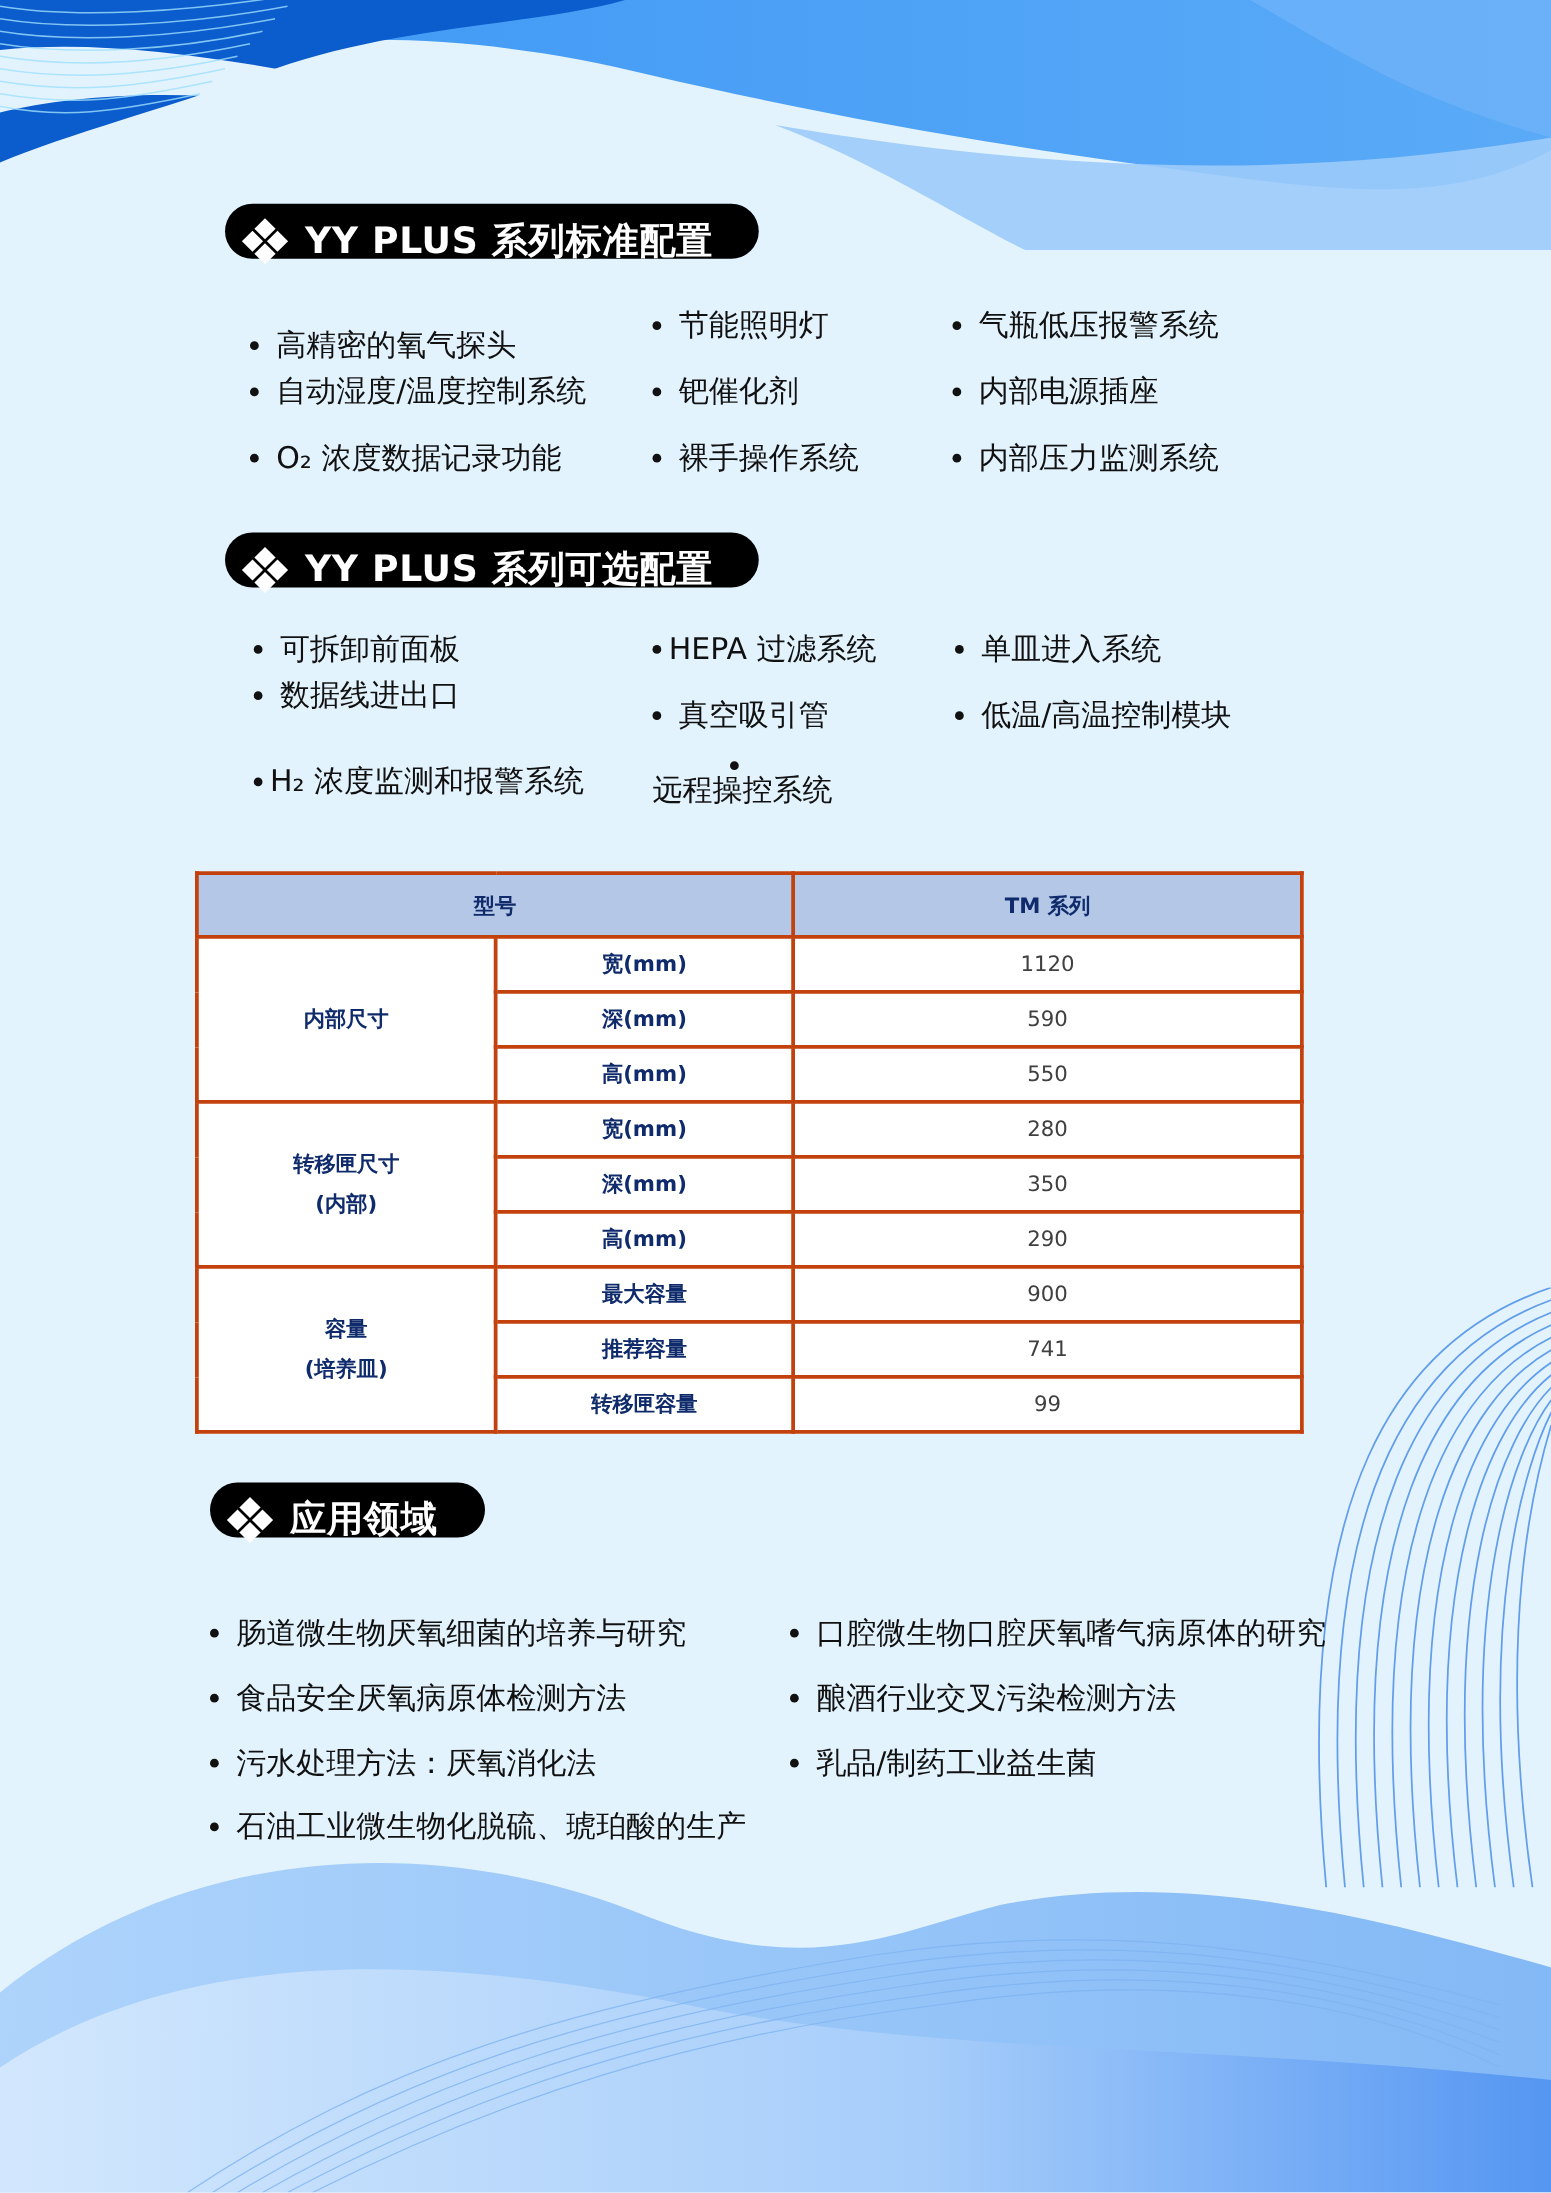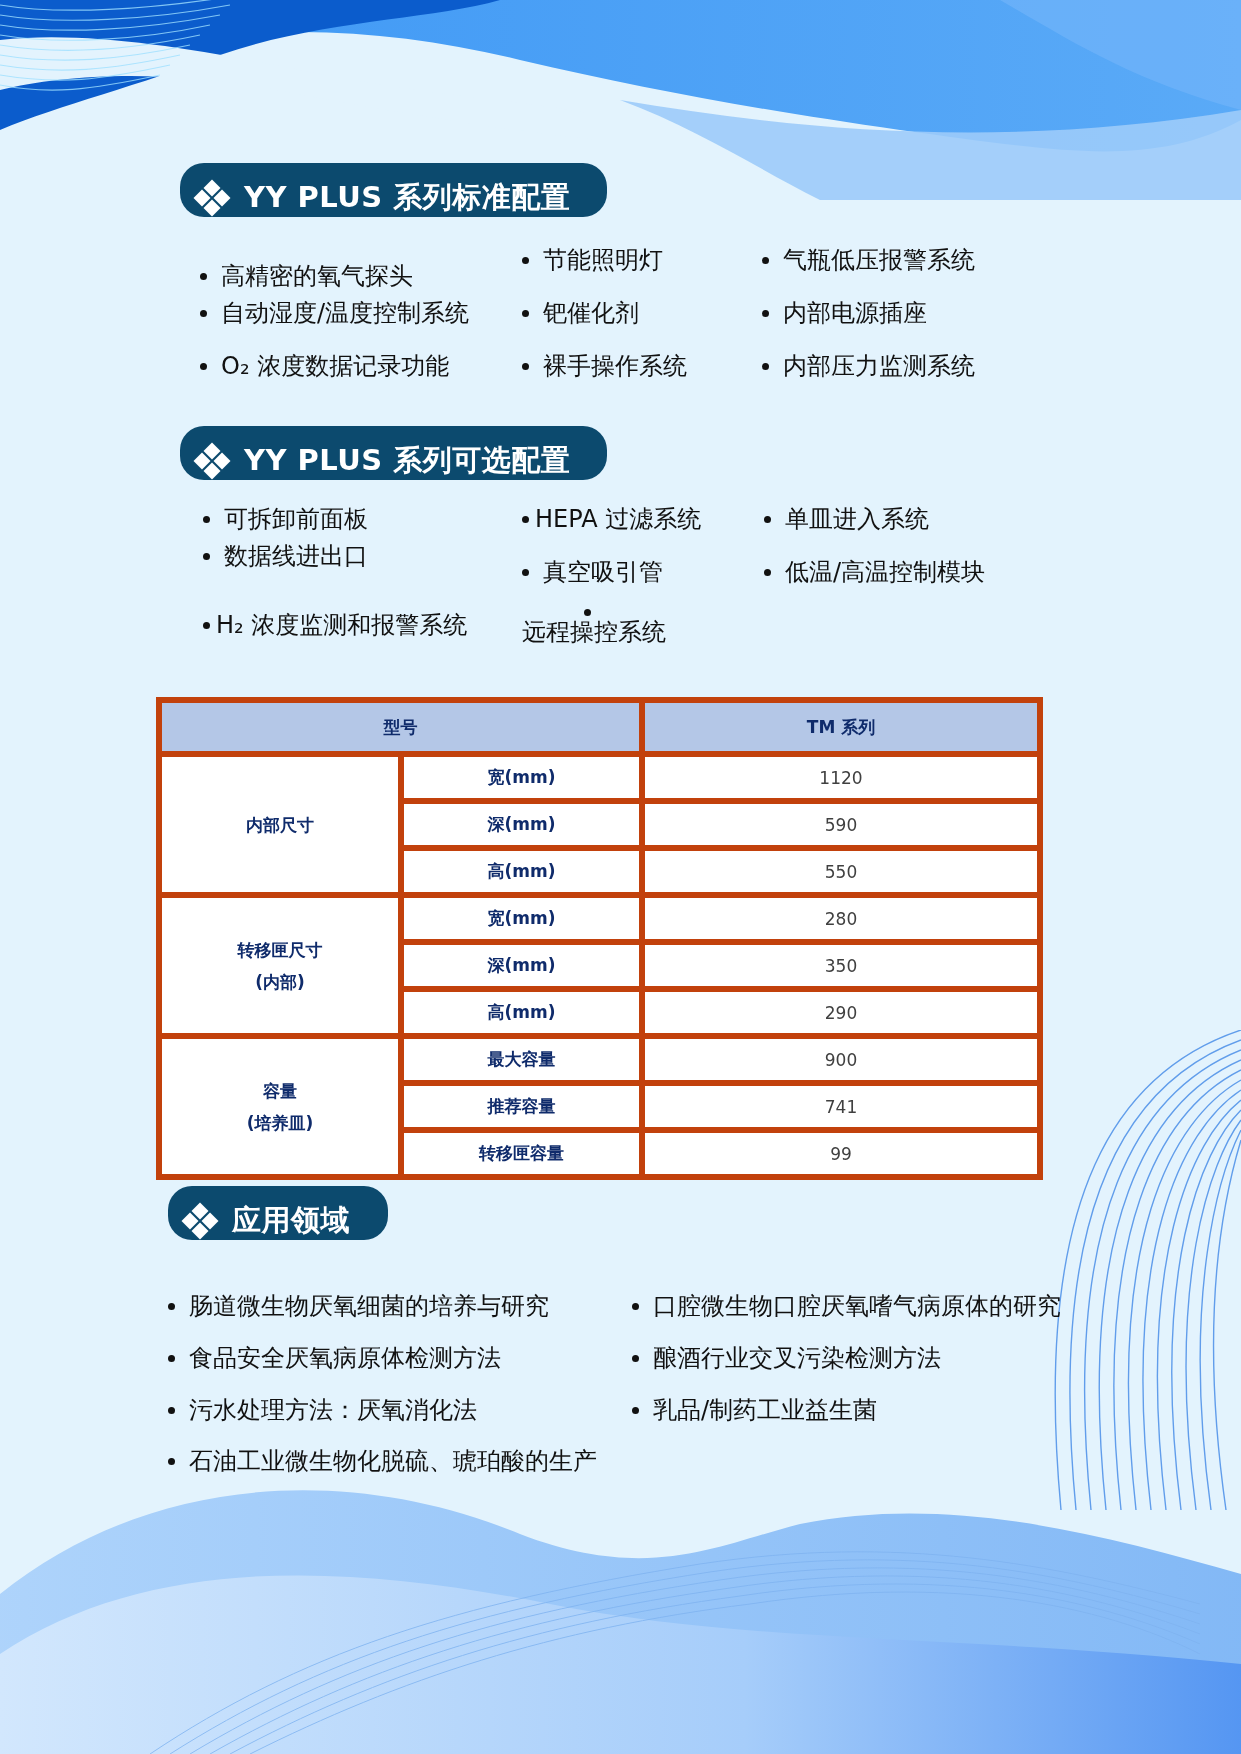--- a/index.html
+++ b/index.html
@@ -8,22 +8,22 @@
     background:#e3f3fd;
     font-family:"DejaVu Sans","Liberation Sans",sans-serif;
     color:#111;
   }
   .deco { position:absolute; left:0; pointer-events:none; }
   .deco-top { top:0; width:1241px; height:200px; }
   .deco-bottom { bottom:0; width:1241px; height:330px; }
   .deco-right { top:1030px; right:0; left:auto; width:240px; height:480px; }
 
   .pill {
-    position:absolute; height:54px; border-radius:24px;
-    background:#0c4a6e; color:#fff;
+    position:absolute; height:44px; border-radius:24px;
+    background:#000000; color:#fff;
     display:flex; align-items:center; padding:16px 22px 0 14px;
     font-weight:bold; font-size:29px; box-sizing:border-box;
     letter-spacing:0.5px;
   }
   .pill .diamond-icon { width:36px; height:36px; margin-right:14px; position:relative; }
   .pill .diamond-icon span {
     position:absolute; width:12px; height:12px; background:#fff; transform:rotate(45deg);
   }
   .pill .diamond-icon span:nth-child(1){ left:12px; top:2px; }
   .pill .diamond-icon span:nth-child(2){ left:2px; top:12px; }
@@ -35,21 +35,21 @@
     position:absolute; font-size:24px; white-space:nowrap; color:#111;
     display:flex; align-items:center;
   }
   .bullet .dot { width:7px; height:7px; border-radius:50%; background:#111; margin-right:14px; flex:none; }
 
   table.spec {
     position:absolute; left:156px; top:697px; width:887px;
     border-collapse:collapse; background:#fff; font-size:17px;
   }
   table.spec td, table.spec th {
-    border:6px solid #c2410c; text-align:center; height:41px; padding:0;
+    border:3px solid #c2410c; text-align:center; height:41px; padding:0;
   }
   table.spec th { background:#b4c7e7; color:#0f2b6b; font-weight:bold; height:48px; }
   table.spec td.group { color:#0f2b6b; font-weight:bold; width:236px; line-height:32px; }
   table.spec td.param { color:#0f2b6b; font-weight:bold; width:235px; }
   table.spec td.val { color:#404040; }
 </style>
 </head>
 <body>
 
 <svg class="deco deco-top" viewBox="0 0 1241 200" preserveAspectRatio="none">

